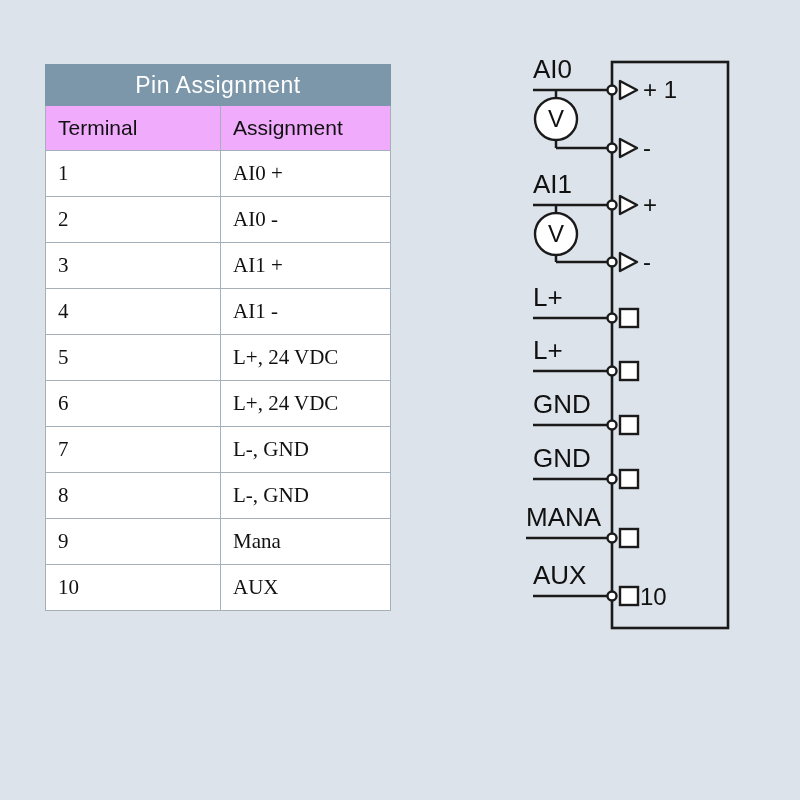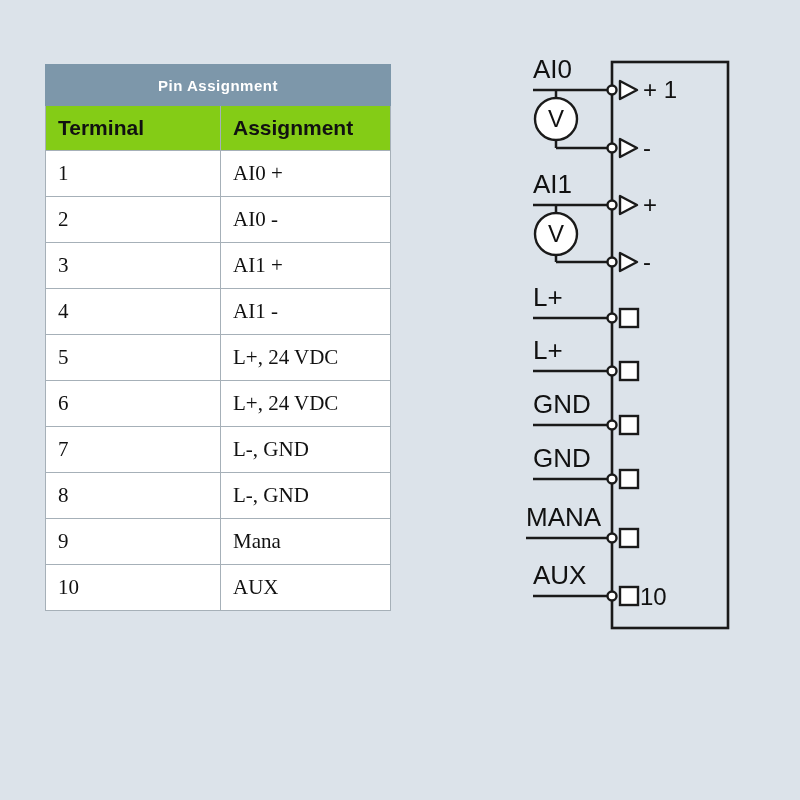--- a/index.html
+++ b/index.html
@@ -23,36 +23,36 @@
     top: 64px;
     width: 346px;
     border-collapse: collapse;
     background: #ffffff;
     border: 1px solid #9ba6ae;
   }
   table.pin-table th.table-title {
     background: #7d97aa;
     color: #ffffff;
     font-family: "Liberation Sans", sans-serif;
-    font-weight: bold;
-    font-size: 15px;
+    font-weight: normal;
+    font-size: 23px;
     height: 38px;
     text-align: center;
     letter-spacing: 0.5px;
     border: 1px solid #7d97aa;
   }
   table.pin-table tr.col-heads th {
     font-family: "Liberation Sans", sans-serif;
-    font-weight: bold;
+    font-weight: normal;
     font-size: 21px;
     color: #111111;
     text-align: left;
     padding: 10px 12px;
     border: 1px solid #a6b0b8;
-    background: #84cc16;
+    background: #f0abfc;
   }
   table.pin-table td {
     font-family: "Liberation Serif", serif;
     font-size: 21px;
     color: #111111;
     padding: 10px 12px;
     border: 1px solid #a6b0b8;
     background: #ffffff;
   }
   table.pin-table td.terminal-col,

